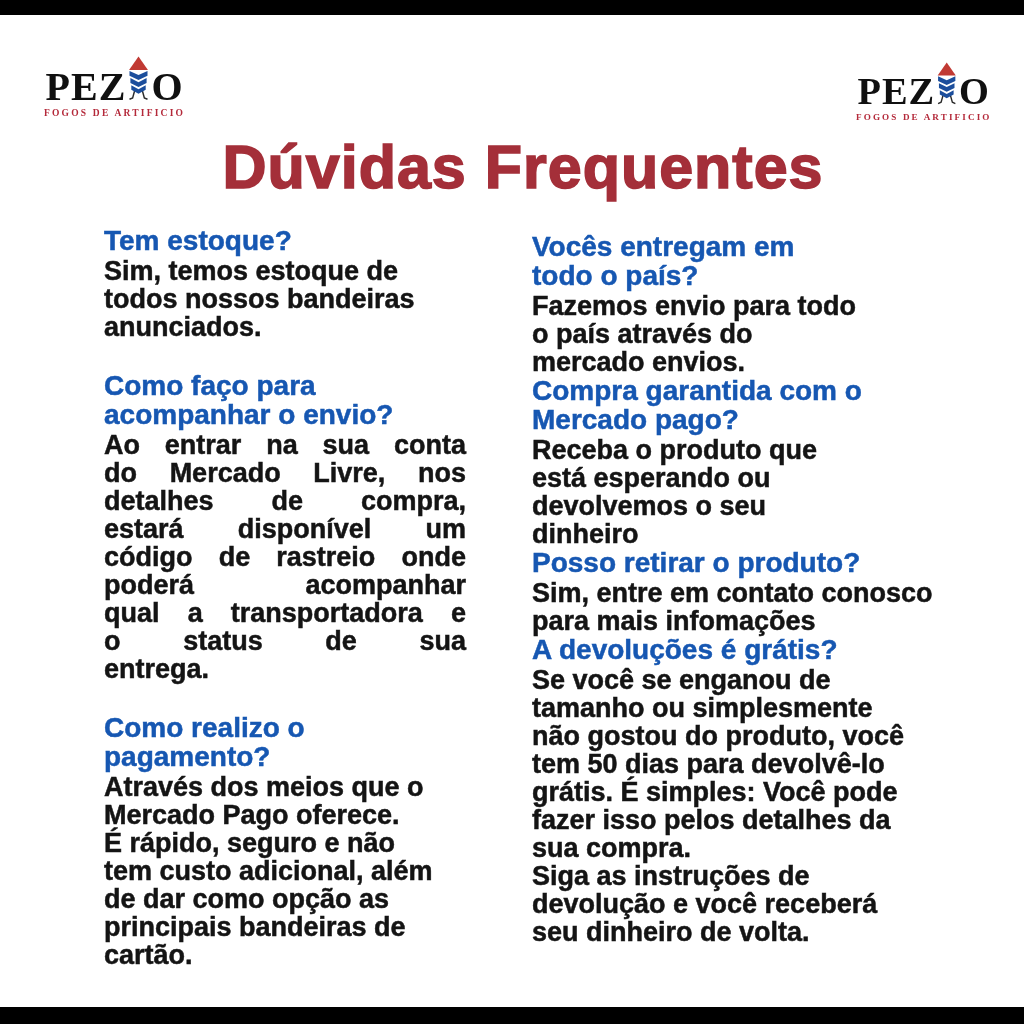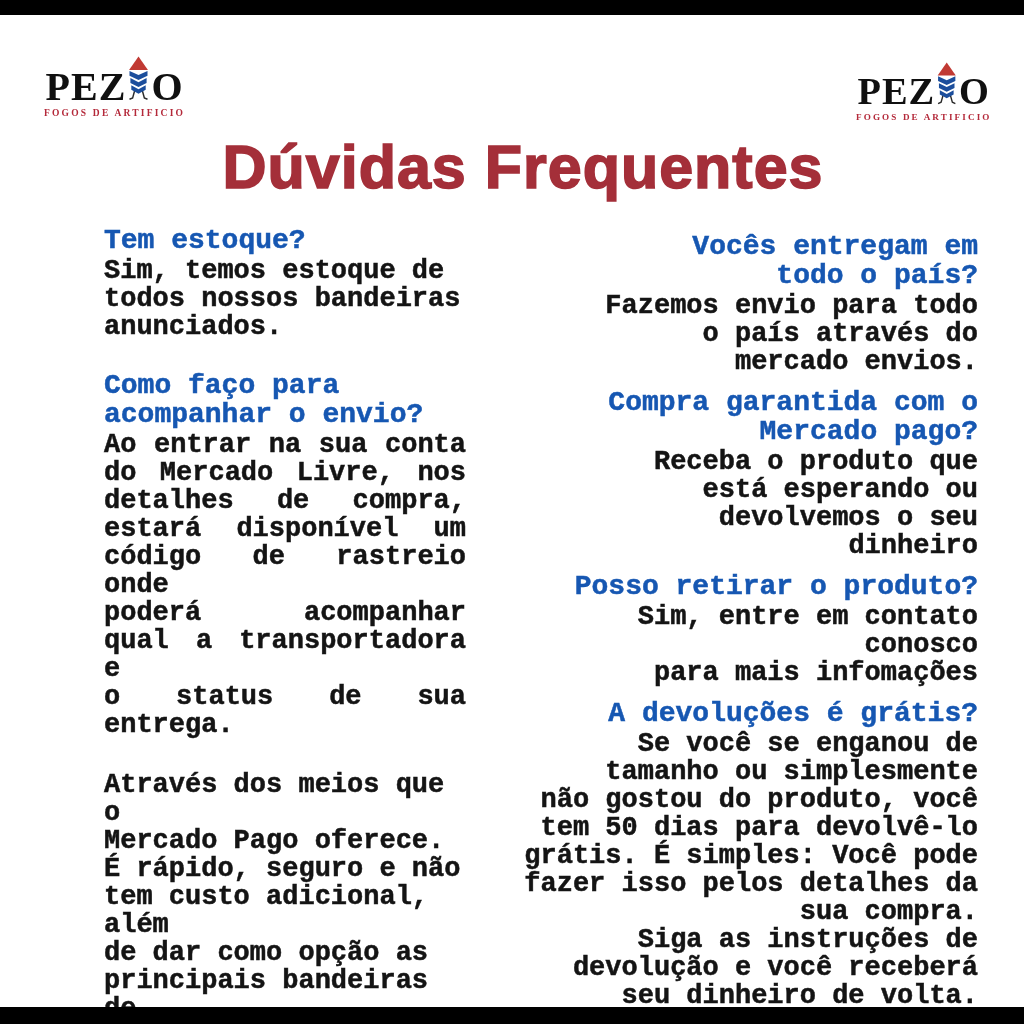--- a/index.html
+++ b/index.html
@@ -36,22 +36,22 @@
     position:absolute;top:124px;left:0;width:100%;
     margin:11px;text-align:center;
     font-size:61px;line-height:64px;font-weight:bold;
     color:#a42f39;-webkit-text-stroke:1.6px #a42f39;
     letter-spacing:1px;
   }
 
   
   .faq-col{position:absolute;display:flex;flex-direction:column;}
   .faq-col-left{left:104px;top:226px;width:362px;gap:30px;}
-  .faq-col-right{left:516px;top:232px;width:462px;gap:12px;text-align:right;}
-  .faq-item{margin:0;font-family:Liberation Mono, monospace;}
+  .faq-col-right{left:532px;top:232px;width:462px;gap:0;}
+  .faq-item{margin:0;}
   .faq-question{
     margin:0;color:#1657b2;
     font-size:28px;line-height:29px;font-weight:bold;
     -webkit-text-stroke:.5px #1657b2;
     white-space:pre-line;
   }
   .faq-answer{
     margin:2px 0 0 0;color:#141414;
     font-size:27px;line-height:28px;font-weight:bold;
     -webkit-text-stroke:.5px #141414;
@@ -118,20 +118,22 @@
 detalhes de compra,
 estará disponível um
 código de rastreio onde
 poderá acompanhar
 qual a transportadora e
 o status de sua
 entrega.</p>
   </section>
 
   <section class="faq-item">
+    <h2 class="faq-question">Como realizo o
+pagamento?</h2>
     <p class="faq-answer">Através dos meios que o
 Mercado Pago oferece.
 É rápido, seguro e não
 tem custo adicional, além
 de dar como opção as
 principais bandeiras de
 cartão.</p>
   </section>
 </div>
   <div class="faq-col faq-col-right" id="col-right">

